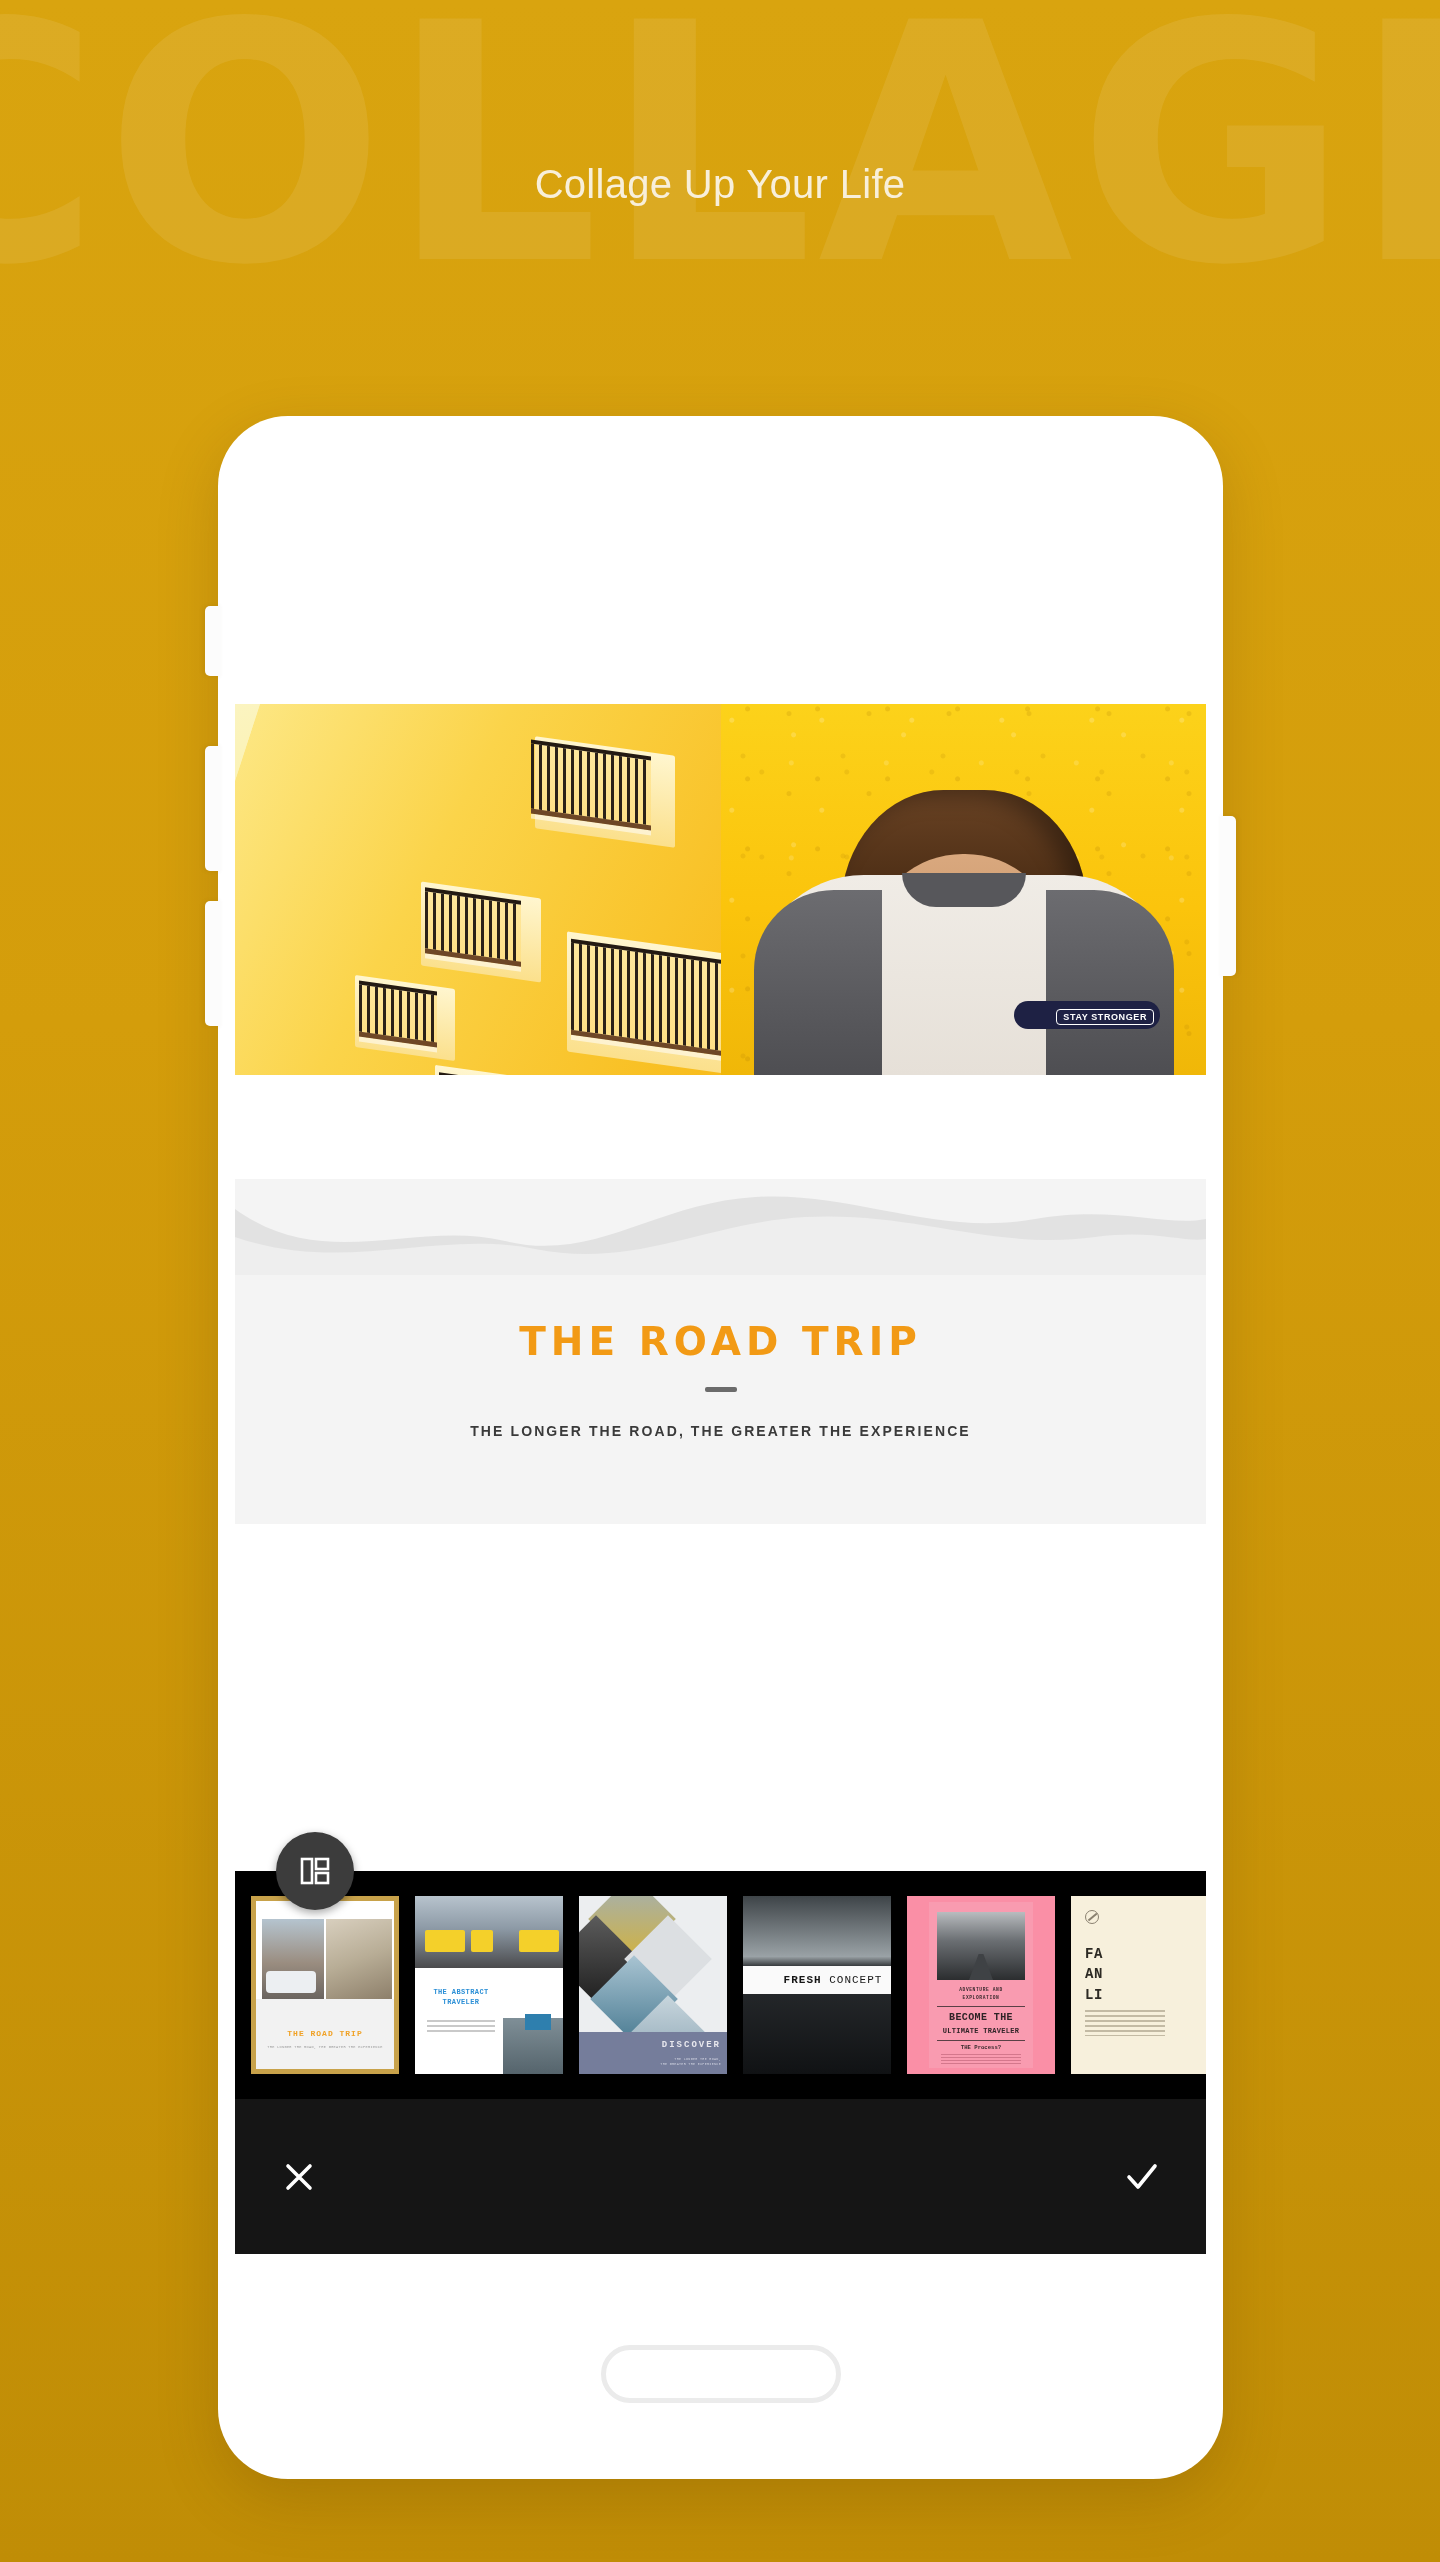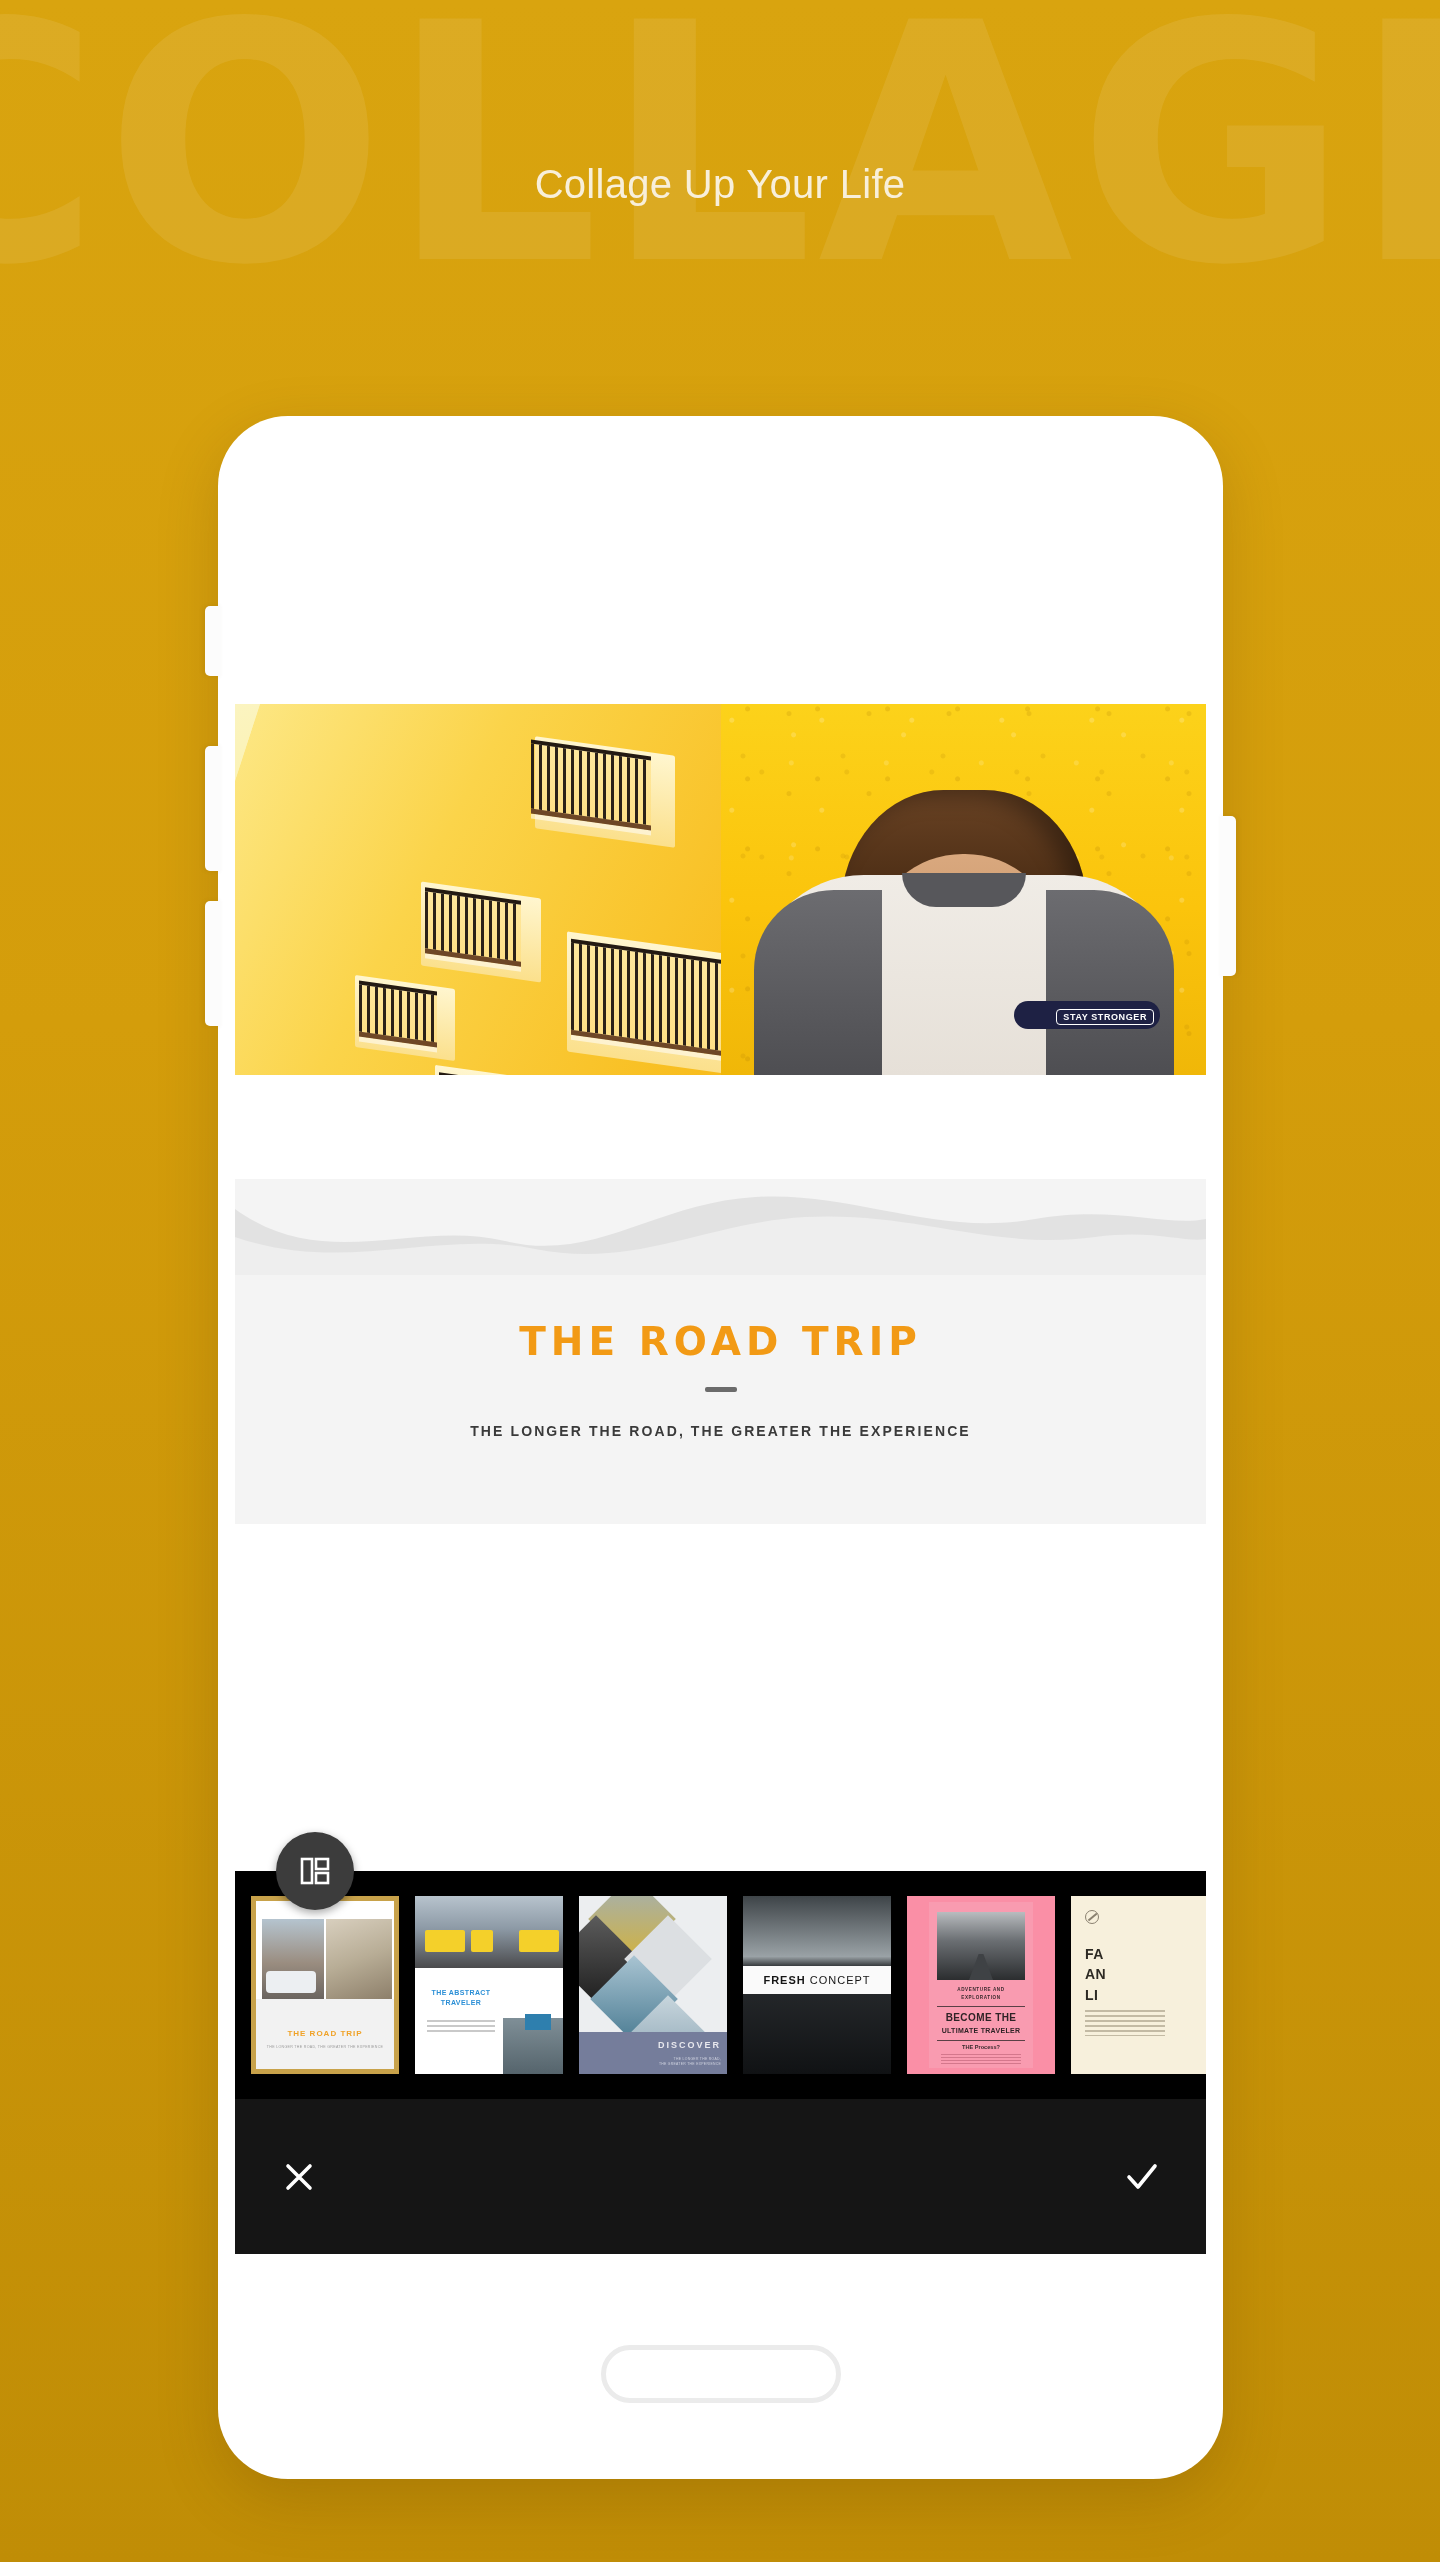--- a/index.html
+++ b/index.html
@@ -247,21 +247,21 @@
     position:absolute; left:0; top:1167px;
     width:971px; height:228px;
     background:#000000;
     display:flex; align-items:center;
     padding-left:16px; gap:16px;
     overflow:hidden;
   }
   .thumb{
     position:relative;
     width:148px; height:178px; flex:0 0 148px;
-    background:#fff; overflow:hidden;
+    background:#fff; overflow:hidden;font-family:Liberation Mono, monospace;
   }
   .thumb.selected{ border:5px solid #c8a24a; }
 
   
   #t1-top{ position:absolute; left:0; top:0; width:100%; height:18px; background:#fff; }
   #t1-ph-l{ position:absolute; left:6px; top:18px; width:62px; height:80px;
             background:linear-gradient(180deg,#b5c4cf 0%,#9a8d80 55%,#6b6560 100%); }
   #t1-ph-r{ position:absolute; left:70px; top:18px; width:66px; height:80px;
             background:linear-gradient(160deg,#d8cfbe 0%,#b8ad96 50%,#8d7f6a 100%); }
   #t1-car{ position:absolute; left:10px; top:70px; width:50px; height:22px;
@@ -299,21 +299,21 @@
   #t3-band{ position:absolute; left:0; bottom:0; width:100%; height:42px; background:#757d9b; }
   #t3-label{ position:absolute; right:6px; bottom:24px;
              font-size:9px; font-weight:bold; color:#e8e8ee; letter-spacing:2px;padding-left:12px; }
   #t3-sub{ position:absolute; right:6px; bottom:7px;
            font-size:3.4px; color:#d0d3e0; letter-spacing:.3px; text-align:right; line-height:1.5; }
 
   
   #t4-bg{ position:absolute; inset:0;
           background:linear-gradient(180deg,#3e4448 0%,#9aa2a6 34%,#2a2d30 40%,#101214 100%); }
   #t4-band{ position:absolute; left:0; top:70px; width:100%; height:28px; background:#fafafa; }
-  #t4-label{ position:absolute; left:0; top:78px; width:100%; text-align:center;
+  #t4-label{ position:absolute; left:16px; top:78px; width:100%; text-align:center;
              font-size:11px; color:#161616; letter-spacing:1px; }
   #t4-label b{ font-weight:bold; }
 
   
   #t5-bg{ position:absolute; inset:0; background:#fa8fa6; }
   #t5-inner{ position:absolute; left:22px; top:6px; width:104px; height:166px; background:#f99bb0; }
   #t5-ph{ position:absolute; left:30px; top:16px; width:88px; height:68px;
           background:linear-gradient(180deg,#b9bcbf 0%,#6b6f73 42%,#2b2d2f 100%); }
   #t5-road{ position:absolute; left:62px; top:58px; width:24px; height:26px;
             background:#3f4245; clip-path:polygon(40% 0,60% 0,100% 100%,0 100%); }

